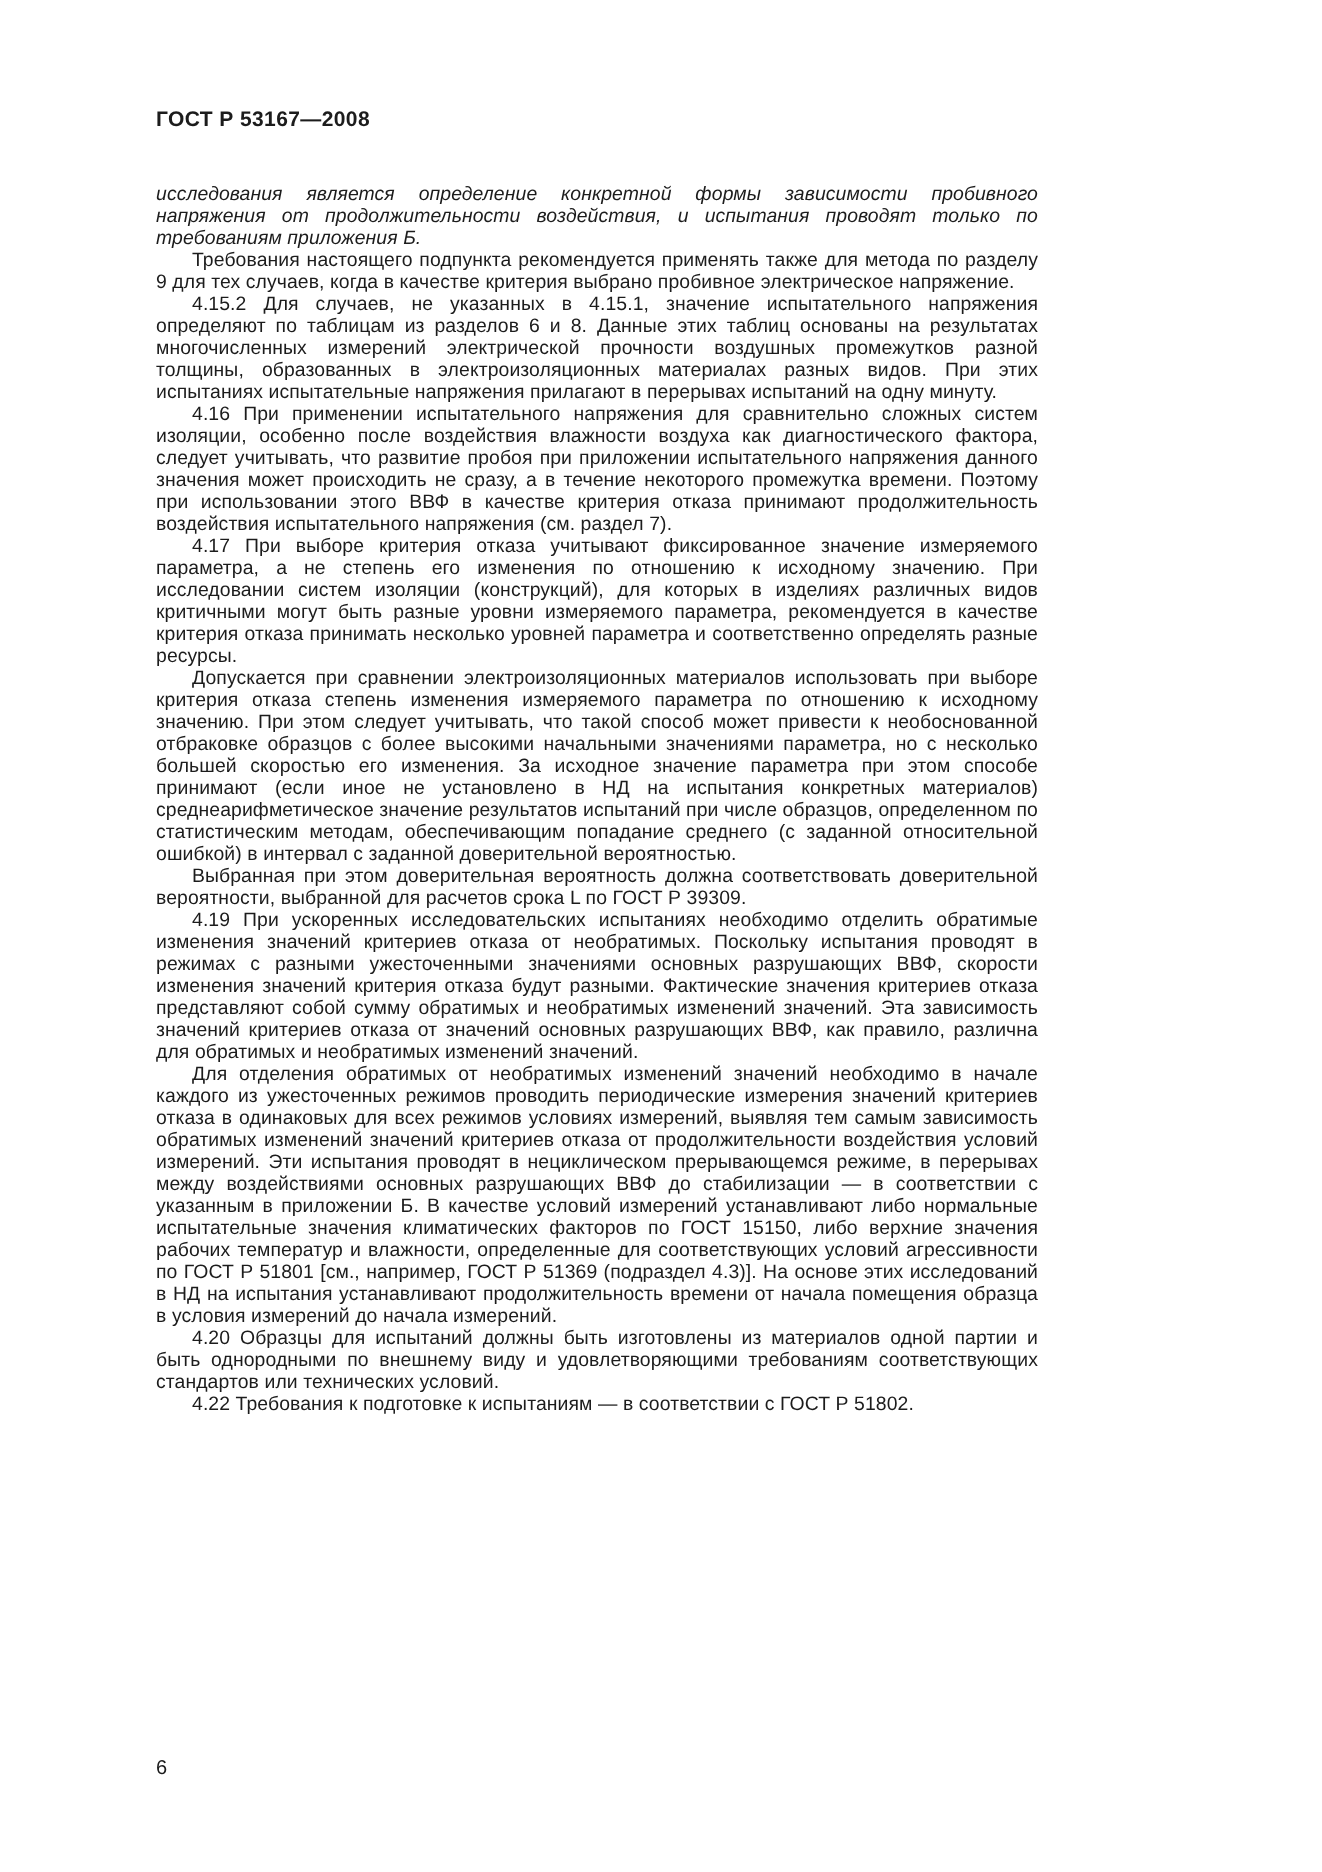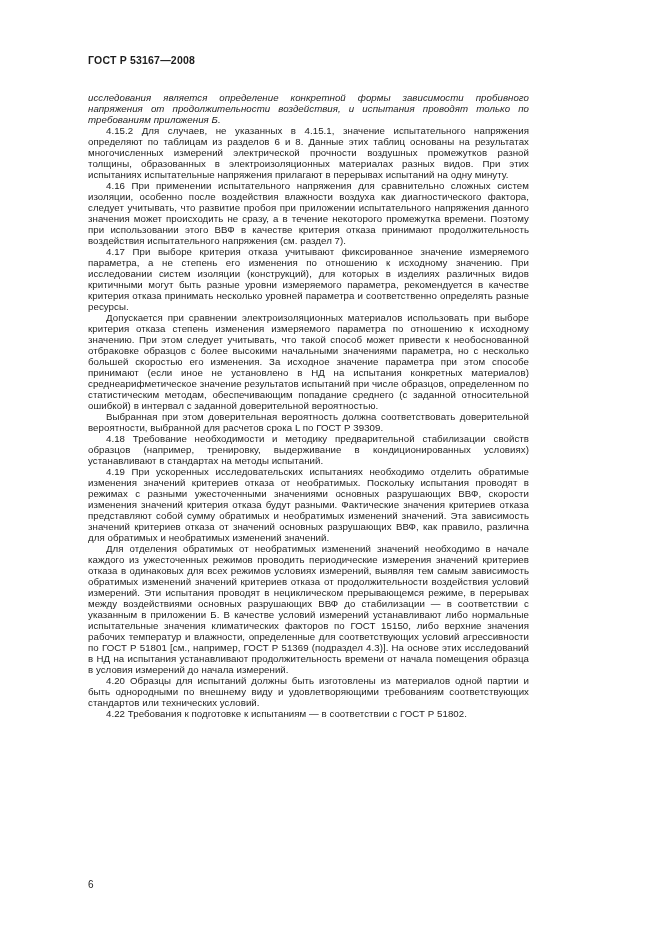--- a/index.html
+++ b/index.html
@@ -13,21 +13,20 @@
     color: #1c1c1c;
     -webkit-font-smoothing: antialiased;
   }
   .page {
     position: relative;
     width: 593px;
     height: 936px;
     background: #ffffff;
     padding: 54px 74px 0 78px;
     overflow: hidden;
-    margin-left: 10px;
   }
   .doc-header {
     font-size: 10.5px;
     font-weight: bold;
     letter-spacing: 0.2px;
     margin-bottom: 26px;
   }
   .body-text {
     font-size: 9.7px;
     line-height: 11px;
@@ -50,26 +49,26 @@
   }
 </style>
 </head>
 <body>
 
 <div class="page">
   <div class="doc-header">ГОСТ Р 53167—2008</div>
 
   <div class="body-text">
       <p class="para no-indent">исследования является определение конкретной формы зависимости пробивного напряжения от продолжительности воздействия, и испытания проводят только по требованиям приложения Б.</p>
+      <p class="para">Требования настоящего подпункта рекомендуется применять также для метода по разделу 9 для тех случаев, когда в качестве критерия выбрано пробивное электрическое напряжение.</p>
       <p class="para">4.15.2 Для случаев, не указанных в 4.15.1, значение испытательного напряжения определяют по таблицам из разделов 6 и 8. Данные этих таблиц основаны на результатах многочисленных измерений электрической прочности воздушных промежутков разной толщины, образованных в электроизоляционных материалах разных видов. При этих испытаниях испытательные напряжения прилагают в перерывах испытаний на одну минуту.</p>
       <p class="para">4.16 При применении испытательного напряжения для сравнительно сложных систем изоляции, особенно после воздействия влажности воздуха как диагностического фактора, следует учитывать, что развитие пробоя при приложении испытательного напряжения данного значения может происходить не сразу, а в течение некоторого промежутка времени. Поэтому при использовании этого ВВФ в качестве критерия отказа принимают продолжительность воздействия испытательного напряжения (см. раздел 7).</p>
       <p class="para">4.17 При выборе критерия отказа учитывают фиксированное значение измеряемого параметра, а не степень его изменения по отношению к исходному значению. При исследовании систем изоляции (конструкций), для которых в изделиях различных видов критичными могут быть разные уровни измеряемого параметра, рекомендуется в качестве критерия отказа принимать несколько уровней параметра и соответственно определять разные ресурсы.</p>
       <p class="para">Допускается при сравнении электроизоляционных материалов использовать при выборе критерия отказа степень изменения измеряемого параметра по отношению к исходному значению. При этом следует учитывать, что такой способ может привести к необоснованной отбраковке образцов с более высокими начальными значениями параметра, но с несколько большей скоростью его изменения. За исходное значение параметра при этом способе принимают (если иное не установлено в НД на испытания конкретных материалов) среднеарифметическое значение результатов испытаний при числе образцов, определенном по статистическим методам, обеспечивающим попадание среднего (с заданной относительной ошибкой) в интервал с заданной доверительной вероятностью.</p>
       <p class="para">Выбранная при этом доверительная вероятность должна соответствовать доверительной вероятности, выбранной для расчетов срока L по ГОСТ Р 39309.</p>
-      <p class="para">4.18 Требование необходимости и методику предварительной стабилизации свойств образцов (например, тренировку, выдерживание в кондиционированных условиях) устанавливают в стандартах на методы испытаний.</p>
       <p class="para">4.19 При ускоренных исследовательских испытаниях необходимо отделить обратимые изменения значений критериев отказа от необратимых. Поскольку испытания проводят в режимах с разными ужесточенными значениями основных разрушающих ВВФ, скорости изменения значений критерия отказа будут разными. Фактические значения критериев отказа представляют собой сумму обратимых и необратимых изменений значений. Эта зависимость значений критериев отказа от значений основных разрушающих ВВФ, как правило, различна для обратимых и необратимых изменений значений.</p>
       <p class="para">Для отделения обратимых от необратимых изменений значений необходимо в начале каждого из ужесточенных режимов проводить периодические измерения значений критериев отказа в одинаковых для всех режимов условиях измерений, выявляя тем самым зависимость обратимых изменений значений критериев отказа от продолжительности воздействия условий измерений. Эти испытания проводят в нециклическом прерывающемся режиме, в перерывах между воздействиями основных разрушающих ВВФ до стабилизации — в соответствии с указанным в приложении Б. В качестве условий измерений устанавливают либо нормальные испытательные значения климатических факторов по ГОСТ 15150, либо верхние значения рабочих температур и влажности, определенные для соответствующих условий агрессивности по ГОСТ Р 51801 [см., например, ГОСТ Р 51369 (подраздел 4.3)]. На основе этих исследований в НД на испытания устанавливают продолжительность времени от начала помещения образца в условия измерений до начала измерений.</p>
       <p class="para">4.20 Образцы для испытаний должны быть изготовлены из материалов одной партии и быть однородными по внешнему виду и удовлетворяющими требованиям соответствующих стандартов или технических условий.</p>
       <p class="para">4.22 Требования к подготовке к испытаниям — в соответствии с ГОСТ Р 51802.</p>
     </div>
 
   <div class="page-number">6</div>
 </div>
 
 </body></html>

